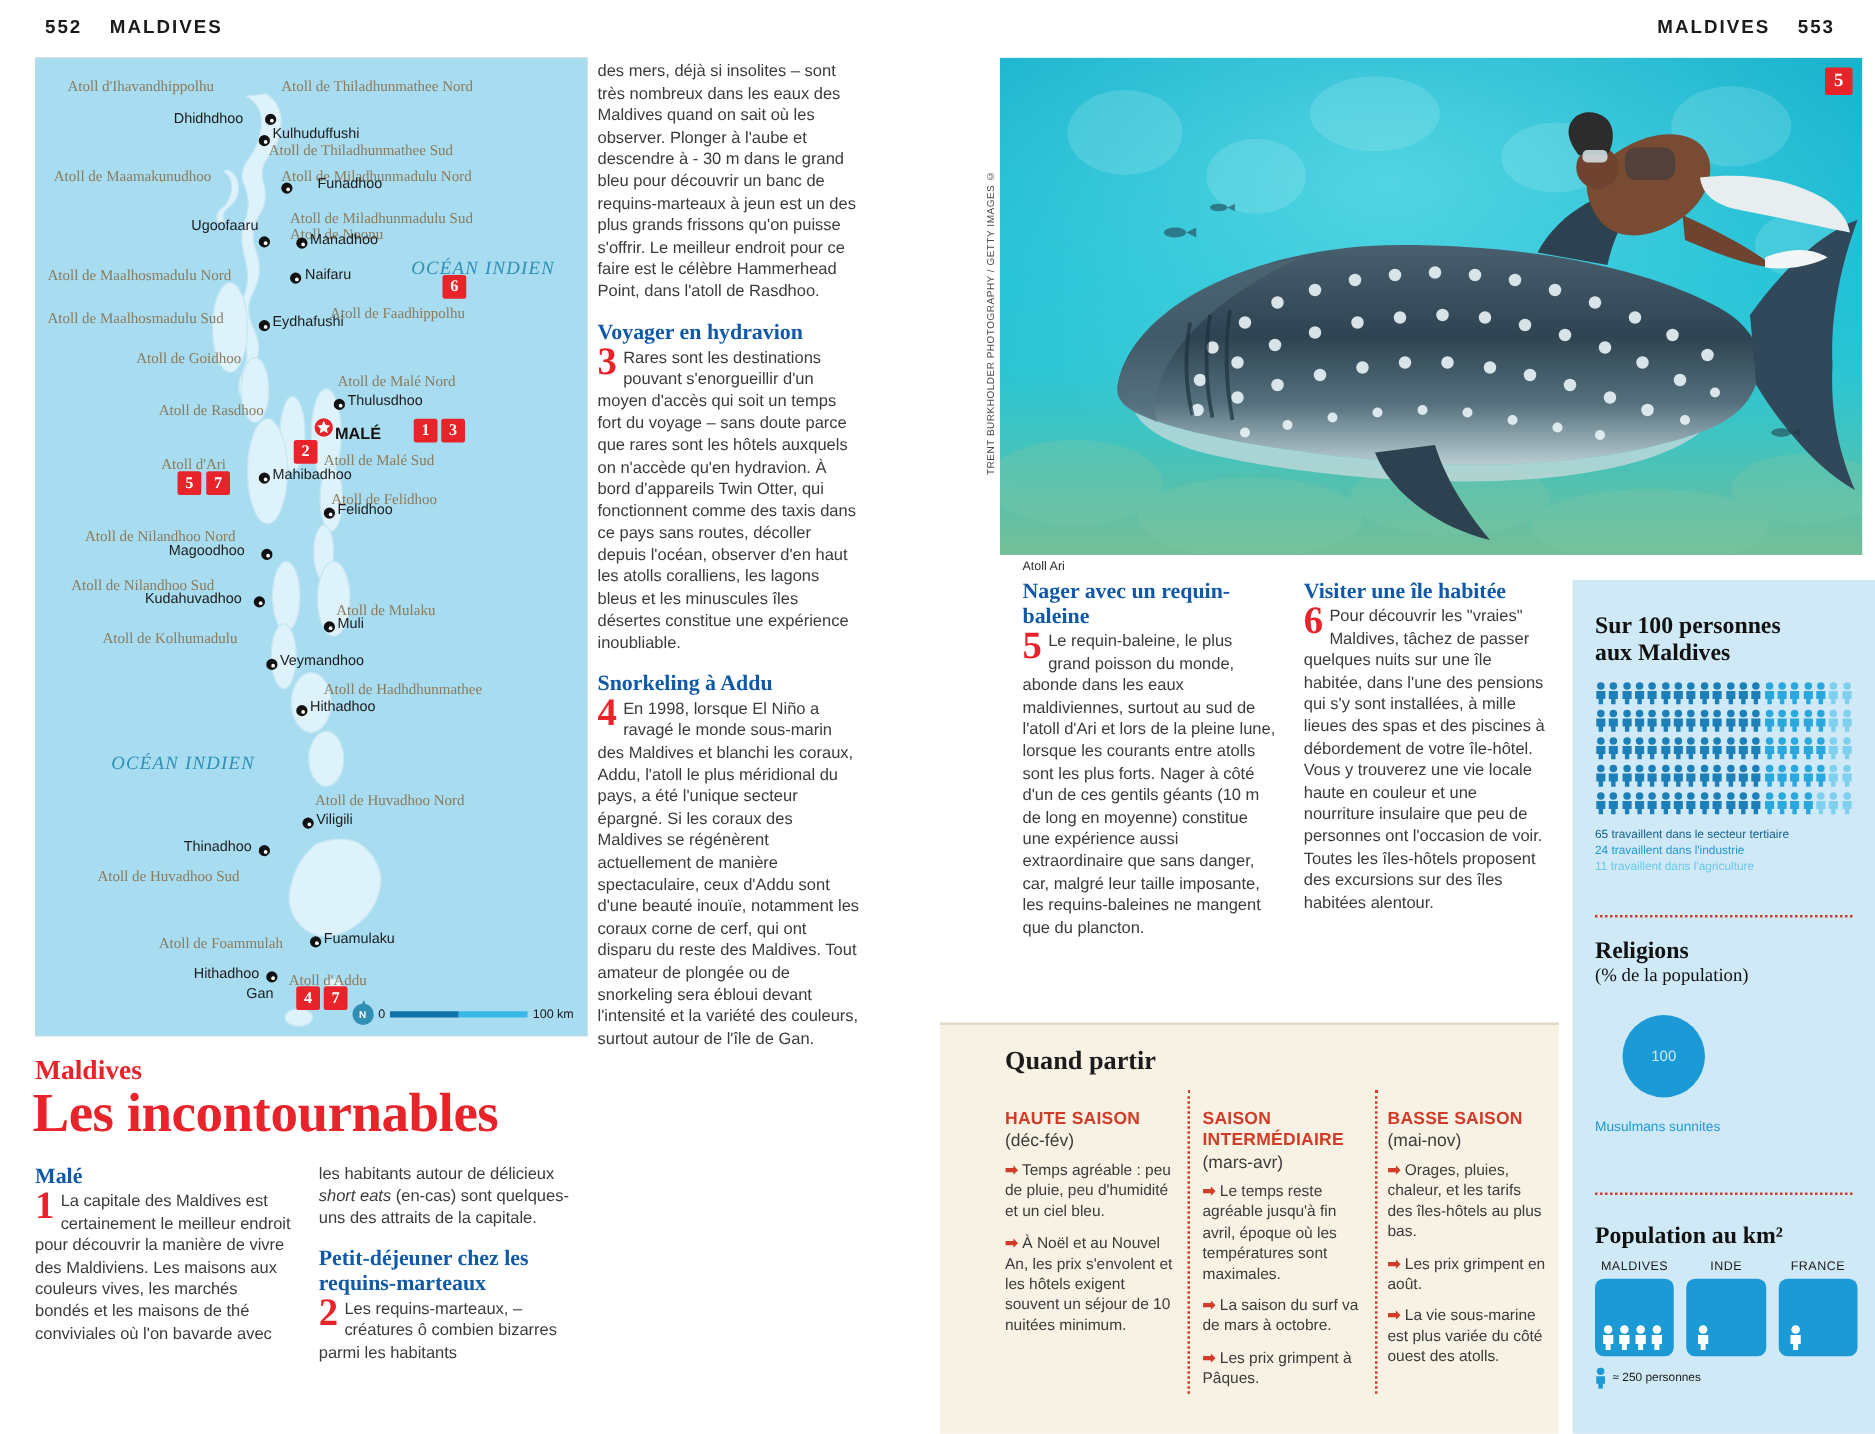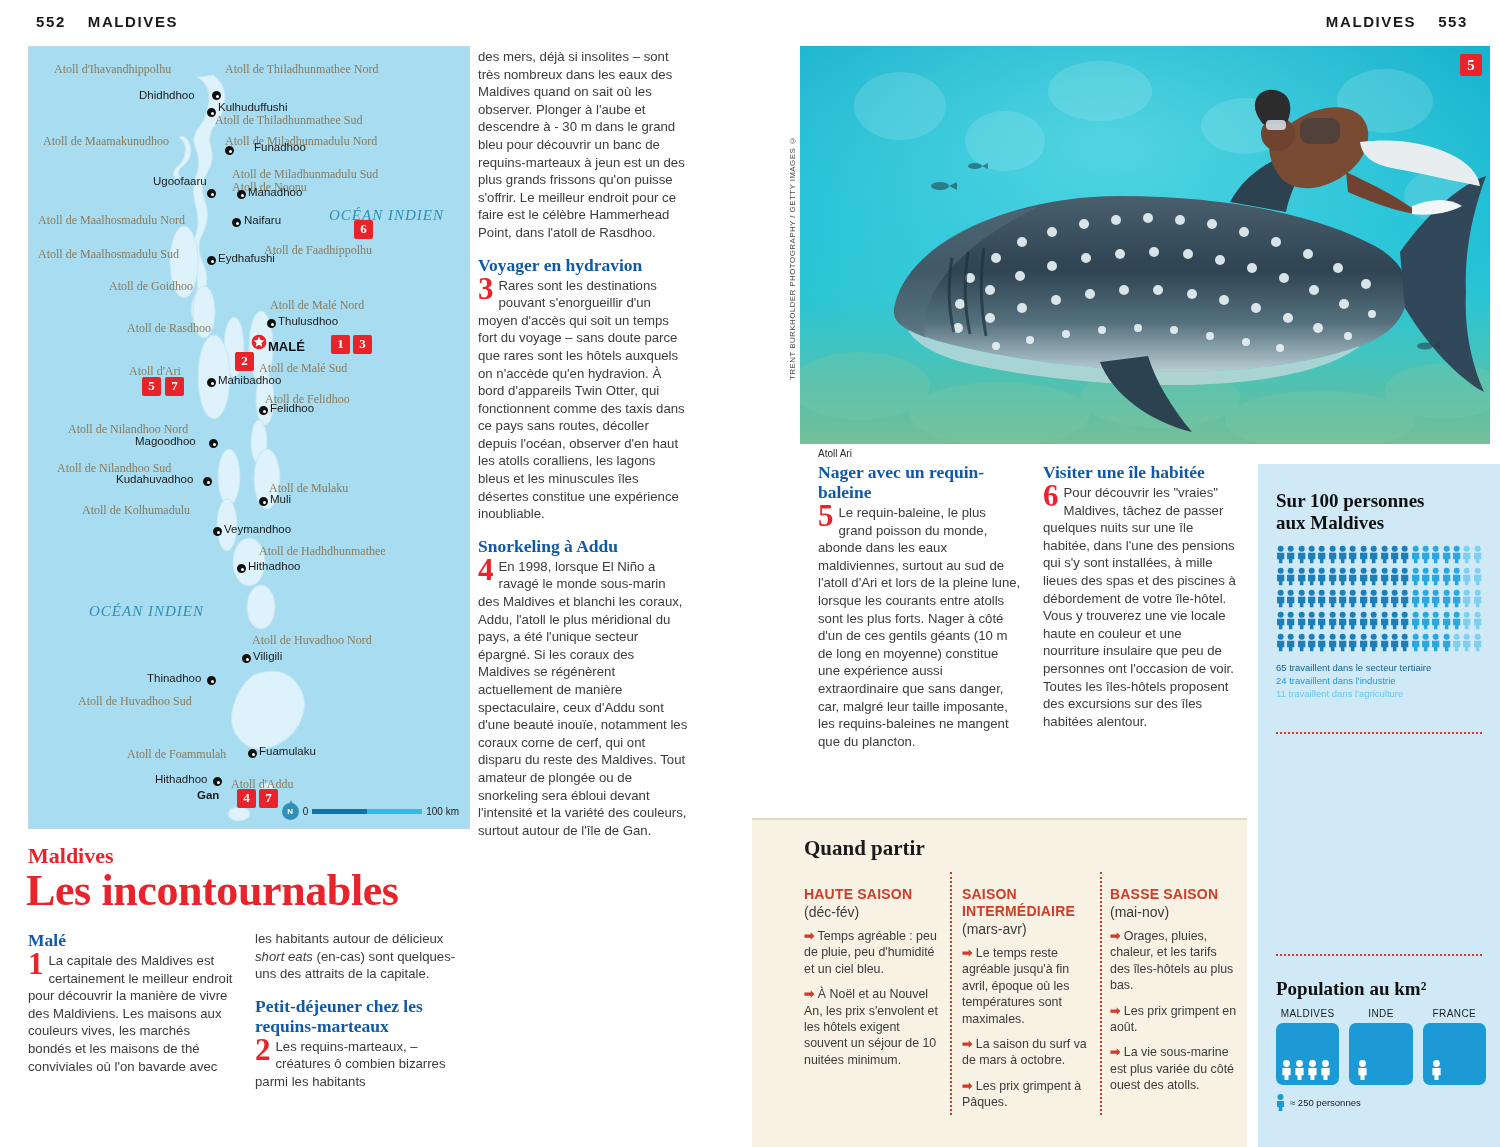--- a/index.html
+++ b/index.html
@@ -198,21 +198,21 @@
     <div class="dot" style="left:208px;top:517px;"></div>
     <div class="lbl town" style="left:219px;top:513px;">Hithadhoo</div>
     <div class="dot" style="left:213px;top:607px;"></div>
     <div class="lbl town" style="left:224px;top:603px;text-align:center;">Viligili</div>
     <div class="dot" style="left:178px;top:629px;"></div>
     <div class="lbl town" style="left:118px;top:625px;">Thinadhoo</div>
     <div class="dot" style="left:219px;top:702px;"></div>
     <div class="lbl town" style="left:230px;top:698px;">Fuamulaku</div>
     <div class="dot" style="left:184px;top:730px;"></div>
     <div class="lbl town" style="left:126px;top:726px;">Hithadhoo</div>
-    <div class="lbl town" style="left:168px;top:742px;font-weight:bold;">Gan</div>
+    <div class="lbl town" style="left:168px;top:742px;">Gan</div>
 
     <svg class="star" style="left:222px;top:287px;" viewBox="0 0 24 24">
       <circle cx="12" cy="12" r="11" fill="#e8232a"></circle>
       <path d="M12 4l2.3 5.1 5.6.6-4.2 3.8 1.2 5.5-4.9-2.9-4.9 2.9 1.2-5.5L4.1 9.7l5.6-.6z" fill="#fff"></path>
     </svg>
     <div class="capital" style="left:239px;top:293px;">MALÉ</div>
 
     <div class="numbadge" style="left:325px;top:173px;">6</div>
     <div class="numbadge" style="left:206px;top:305px;">2</div>
     <div class="numbadge" style="left:302px;top:288px;">1</div>
@@ -850,20 +850,26 @@
           </div>
         <div style="margin-top:8px;">
           <div class="legend" style="color:#13628f;">65 travaillent dans le secteur tertiaire</div>
           <div class="legend" style="color:#2199d4;">24 travaillent dans l'industrie</div>
           <div class="legend" style="color:#6cc7ea;">11 travaillent dans l'agriculture</div>
         </div>
       </div>
 
       <div class="dotrule" style="position:absolute;left:18px;top:268px;width:206px;"></div>
 
+      <div style="position:absolute;left:18px;top:286px;width:206px;">
+        <div class="sTitle">Religions</div>
+        <div class="sSubtitle">(% de la population)</div>
+        <div class="circle" style="width:66px;height:66px;margin:22px 0 0 22px;">100</div>
+        <div class="legend" style="color:#2199d4;margin-top:18px;font-size:11px;">Musulmans sunnites</div>
+      </div>
 
       <div class="dotrule" style="position:absolute;left:18px;top:490px;width:206px;"></div>
 
       <div style="position:absolute;left:18px;top:514px;width:210px;">
         <div class="sTitle">Population au km²</div>
         <div style="display:flex;gap:10px;margin-top:8px;">
           <div style="width:64px;">
             <div class="popLabel">MALDIVES</div>
             <div class="popbox" style="height:62px;margin-top:3px;">
               <div class="figrow" style="position:absolute;bottom:5px;left:5px;display:flex;gap:2px;">

